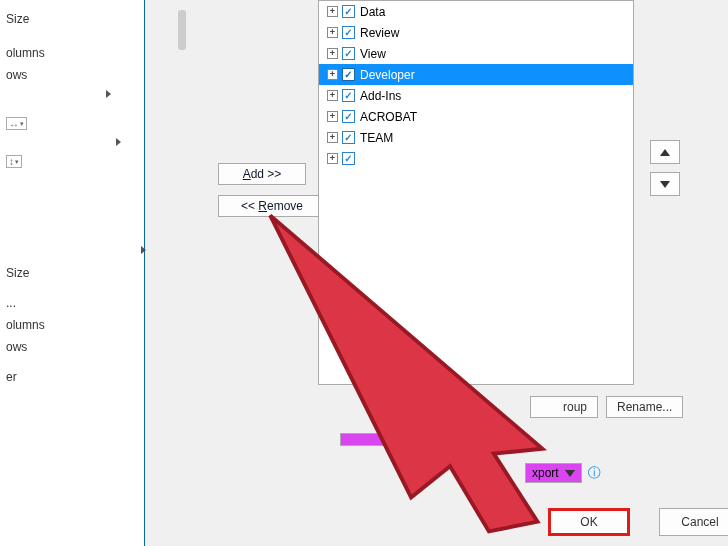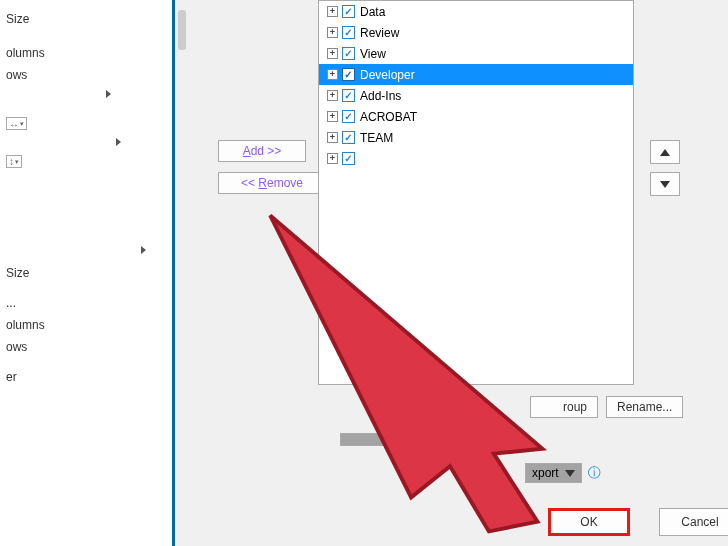--- a/index.html
+++ b/index.html
@@ -17,24 +17,24 @@
       left: 190px;
       top: 0;
       width: 538px;
       height: 546px;
       background: #f0f0f0;
     }
     .left-list {
       position: absolute;
       left: 0;
       top: 0;
-      width: 175px;
+      width: 145px;
       height: 546px;
       background: #fff;
-      border-right: 3px solid #0369a1;
+      border-right: 1px solid #0369a1;
       padding: 8px 4px;
     }
     .left-item {
       padding: 4px 2px;
       white-space: nowrap;
       color: #333;
     }
     .left-item.with-arrow {
       display: flex;
       align-items: center;
@@ -126,32 +126,33 @@
     }
     .btn {
       border: 1px solid #aaa;
       background: #fdfdfd;
       padding: 3px 10px;
       font-size: 12px;
       cursor: pointer;
       color: #333;
     }
     .btn.disabled {
-      color: #8b5cf6;
+      color: #0f172a;
       cursor: default;
+      margin-top: 23px;
     }
     .add-btn { position: absolute; left: 218px; top: 140px; width: 88px; }
     .remove-btn { position: absolute; left: 218px; top: 172px; width: 108px; }
     .arrow-btn-up { position: absolute; left: 650px; top: 140px; width: 30px; height: 24px; display:flex;align-items:center;justify-content:center;}
     .arrow-btn-down { position: absolute; left: 650px; top: 172px; width: 30px; height: 24px; display:flex;align-items:center;justify-content:center;}
     .tri-up { width:0;height:0;border-left:5px solid transparent;border-right:5px solid transparent;border-bottom:7px solid #333;}
     .tri-down { width:0;height:0;border-left:5px solid transparent;border-right:5px solid transparent;border-top:7px solid #333;}
     .lower-btn-row { position:absolute; left:530px; top:396px; display:flex; gap:8px;}
     .lower-btn-row .btn { min-width:68px;text-align:right;}
-    .dropdown { display:inline-flex;align-items:center;gap:2px;padding:2px 6px;border:1px solid #aaa;background:#a3a3a3;}
+    .dropdown { display:inline-flex;align-items:center;gap:2px;padding:2px 6px;border:1px solid #aaa;background:#d946ef;}
     .customize-row { position:absolute; left:340px; top:430px; display:flex; align-items:center; gap:6px;}
     .export-row { position:absolute; left:525px; top:463px; display:flex; align-items:center; gap:6px;}
     .info-icon { color:#188be8; font-size:13px;}
     .ok-cancel { position:absolute; left:548px; top:508px; display:flex; gap:29px;}
     .ok-btn { border:3px solid #e11a1a; width:82px; padding:4px 0; text-align:center;}
     .cancel-btn { width:82px; padding:4px 0; text-align:center;}
     .big-arrow { position:absolute; left:236px; top:196px; pointer-events:none;}
     .underline { text-decoration: underline; }
   </style>
 </head>

